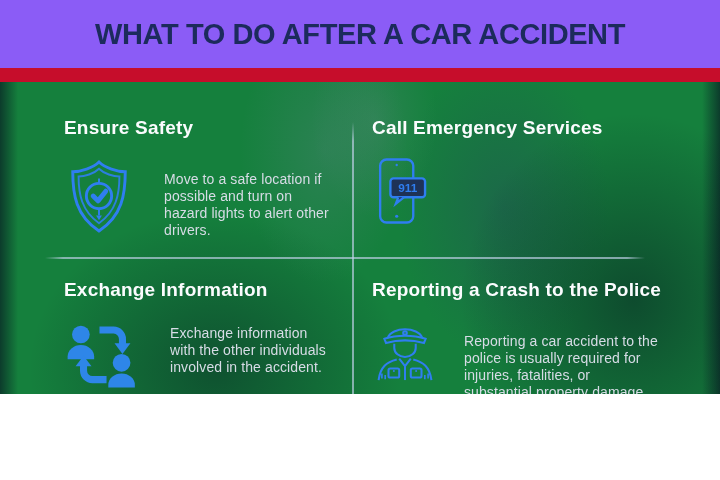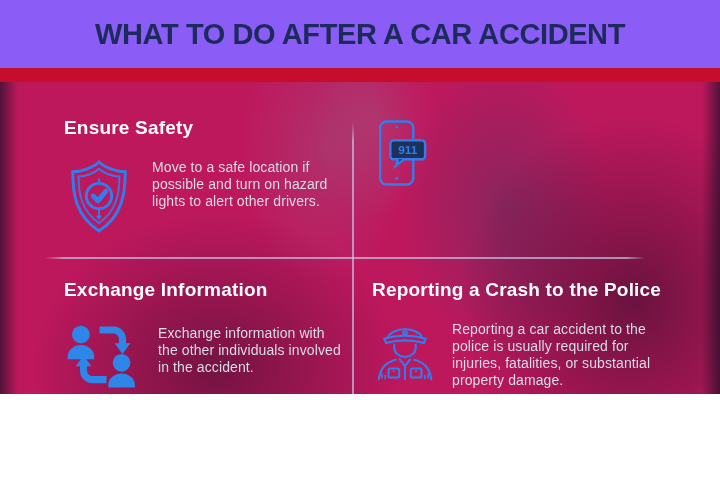--- a/index.html
+++ b/index.html
@@ -20,21 +20,21 @@
     color:#1c2b5c;text-transform:uppercase;
   }
   .red-bar{
     position:absolute;left:0;top:68px;width:720px;height:14px;
     background:#c60d2b;
   }
 
   
   .panel{
     position:absolute;left:0;top:82px;width:720px;height:312px;
-    background:#be185d;overflow:hidden;
+    background:#15803d;overflow:hidden;
   }
   .photo-overlay{
     position:absolute;inset:0;pointer-events:none;
     background:
       radial-gradient(ellipse 120px 190px at 45% 22%, rgba(120,135,160,0.22), rgba(120,135,160,0) 70%),
       radial-gradient(ellipse 90px 140px at 52% 12%, rgba(140,150,170,0.18), rgba(140,150,170,0) 70%),
       radial-gradient(ellipse 240px 260px at 88% 70%, rgba(5,12,28,0.45), rgba(5,12,28,0) 72%),
       radial-gradient(ellipse 260px 220px at 30% 92%, rgba(5,12,28,0.40), rgba(5,12,28,0) 72%),
       radial-gradient(ellipse 150px 220px at 70% 40%, rgba(40,60,95,0.35), rgba(40,60,95,0) 70%),
       linear-gradient(90deg, rgba(6,14,32,0.6) 0%, rgba(6,14,32,0) 2.5%, rgba(6,14,32,0) 97.5%, rgba(6,14,32,0.6) 100%);
@@ -51,21 +51,21 @@
   }
 
   
   .card{position:absolute;}
   .card h2{
     margin:0 0 16px 0;font-size:19px;font-weight:700;color:#fbfcfe;letter-spacing:0.2px;
   }
   .card .row{display:flex;align-items:flex-start;}
   .card .icon{flex:0 0 auto;display:block;}
   .card p{
-    margin:4px;font-size:14px;line-height:17px;color:#d7dce6;letter-spacing:0.1px;
+    margin:16px;font-size:14px;line-height:17px;color:#d7dce6;letter-spacing:0.1px;
   }
   .s1{left:64px;top:35px;width:288px;}
   .s2{left:372px;top:35px;width:300px;}
   .s3{left:64px;top:197px;width:288px;}
   .s4{left:372px;top:197px;width:302px;}
   .s1 .icon{width:70px;margin:2px 14px 0 0;}
   .s2 .icon{width:52px;margin:2px 14px 0 5px;}
   .s3 .icon{width:78px;margin:6px 12px 0 0;}
   .s4 .icon{width:66px;margin:2px 10px 0 0;}
   .s1 p{max-width:188px;}
@@ -114,20 +114,21 @@
             <path d="M30 40 L35 45 L43 35" stroke-width="5" stroke-linecap="round" stroke-linejoin="round"></path>
             <path d="M36 22 V27 M36 53 V60" stroke-width="2"></path>
             <path d="M33 60 L36 65 L39 60" fill="#2f7ef0" stroke="none"></path>
           </svg>
         </span>
         <p>Move to a safe location if possible and turn on hazard lights to alert other drivers.</p>
       </div>
     </section>
 
     <section class="card s2">
+      <h2>Call Emergency Services</h2>
       <div class="row">
         <span class="icon">
           <svg viewBox="0 0 66 86" width="52" height="68" fill="none" stroke="#2f7ef0" stroke-width="3">
             <rect x="4" y="3" width="42" height="80" rx="8"></rect>
             <circle cx="25" cy="10" r="1.5" fill="#2f7ef0" stroke="none"></circle>
             <circle cx="25" cy="75" r="2" fill="#2f7ef0" stroke="none"></circle>
             <rect x="17" y="27" width="44" height="24" rx="4" fill="#1e3257"></rect>
             <path d="M27 51 L24 59 L34 51" fill="#1e3257"></path>
             <text x="39" y="44" text-anchor="middle" font-size="15" font-weight="bold" fill="#2f7ef0" stroke="none" font-family="Liberation Sans, sans-serif">911</text>
           </svg>

